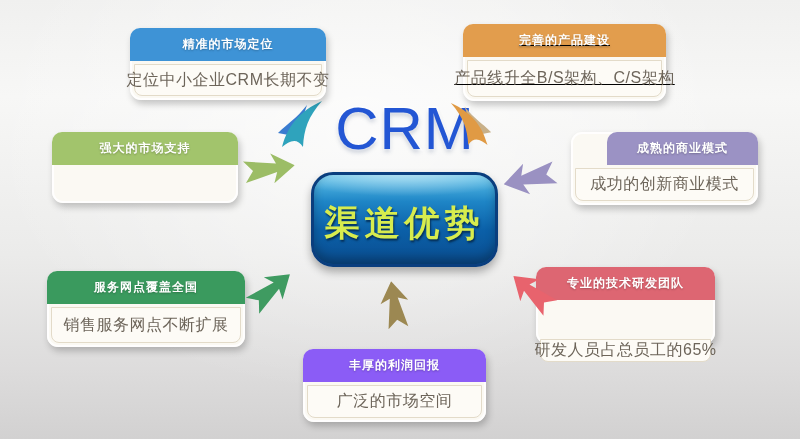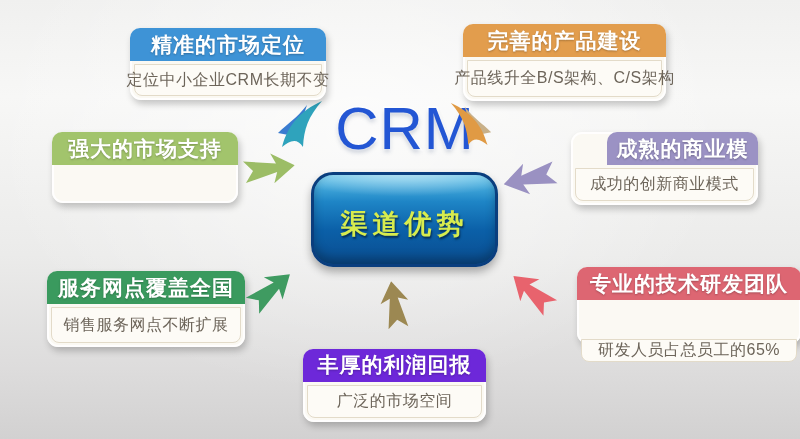--- a/index.html
+++ b/index.html
@@ -11,21 +11,21 @@
       linear-gradient(180deg,#f0f0ef 0%,#f7f7f6 22%,#ebebea 58%,#dddcdc 84%,#d2d1d1 100%);
   }
   
   .card{
     position:absolute;border-radius:11px;background:#fbf9f3;
     box-shadow:2px 4px 7px rgba(0,0,0,.22), inset 0 0 0 2px rgba(255,255,255,.85);
     display:flex;flex-direction:column;
   }
   .card-header{
     height:33px;line-height:33px;border-radius:10px 10px 0 0;
-    text-align:center;color:#fff;font-weight:bold;font-size:21px;letter-spacing:1px;
+    text-align:center;color:#fff;font-weight:bold;font-size:12px;letter-spacing:1px;
     text-shadow:0 1px 2px rgba(0,0,0,.25);
   }
   .card-body{
     flex:1;display:flex;align-items:center;justify-content:center;
     margin:3px 4px 4px;border:1px solid #e3dbc9;border-radius:0 0 8px 8px;
     background:#fdfbf6;
     font-size:16px;color:#6d655a;letter-spacing:.5px;white-space:nowrap;
   }
   
   .crm-logo{
@@ -37,21 +37,21 @@
   .badge{
     position:absolute;left:311px;top:172px;width:187px;height:95px;
     border-radius:22px;border:3px solid #0a3e7e;box-sizing:border-box;
     background:
       radial-gradient(ellipse 130% 60% at 50% -12%, rgba(255,255,255,.75), rgba(255,255,255,0) 60%),
       linear-gradient(180deg,#5fc3ea 0%,#1e85c6 30%,#0b60a8 62%,#0a4d90 100%);
     box-shadow:0 5px 9px rgba(0,0,0,.3), inset 0 -6px 10px rgba(0,0,0,.25);
     display:flex;align-items:center;justify-content:center;
   }
   .badge-text{
-    font-size:27px;font-weight:bold;letter-spacing:5px;margin-top:8px;
+    font-size:35px;font-weight:bold;letter-spacing:5px;margin-top:8px;
     text-shadow:1px 2px 2px rgba(3,38,72,.85);
   }
   .arrow{position:absolute;}
   .swoosh{position:absolute;}
 </style>
 </head>
 <body>
 
 <div class="stage">
 
@@ -69,46 +69,46 @@
 
   <div class="badge">
     <div class="badge-text" style="color: rgb(215, 236, 78);">渠道优势</div>
   </div>
 
   <div class="card" style="left:130px;top:28px;width:196px;height:72px;">
     <div class="card-header" style="background: rgb(62, 147, 214);">精准的市场定位</div>
     <div class="card-body">定位中小企业CRM长期不变</div>
   </div>
 
-  <div class="card" style="left:463px;top:24px;width:203px;height:77px;">
+  <div class="card" style="left:463px;top:24px;width:203px;height:77px;text-decoration:underline;">
     <div class="card-header" style="background: rgb(226, 157, 77);">完善的产品建设</div>
     <div class="card-body">产品线升全B/S架构、C/S架构</div>
   </div>
 
   <div class="card" style="left:52px;top:132px;width:186px;height:71px;gap:16px;">
     <div class="card-header" style="background: rgb(162, 196, 108);">强大的市场支持</div>
   </div>
 
   <div class="card" style="left:571px;top:132px;width:187px;height:73px;">
     <div class="card-header" style="background: rgb(155, 146, 196); margin-left: 36px;">成熟的商业模式</div>
     <div class="card-body">成功的创新商业模式</div>
   </div>
 
   <div class="card" style="left:47px;top:271px;width:198px;height:76px;">
     <div class="card-header" style="background: rgb(58, 154, 94);">服务网点覆盖全国</div>
     <div class="card-body">销售服务网点不断扩展</div>
   </div>
 
-  <div class="card" style="left:577px;top:267px;width:224px;height:77px;gap:36px;">
+  <div class="card" style="left:536px;top:267px;width:179px;height:77px;gap:36px;">
     <div class="card-header" style="background: rgb(221, 102, 114);">专业的技术研发团队</div>
     <div class="card-body">研发人员占总员工的65%</div>
   </div>
 
   <div class="card" style="left:303px;top:349px;width:183px;height:73px;">
-    <div class="card-header" style="background: #6d28d9; font-family: Liberation Serif, serif;">丰厚的利润回报</div>
+    <div class="card-header" style="background: #8b5cf6; font-family: Liberation Serif, serif;">丰厚的利润回报</div>
     <div class="card-body">广泛的市场空间</div>
   </div>
 
   <svg class="arrow" style="left:241px;top:150px;transform:rotate(-8deg);" width="54" height="38" viewBox="0 0 100 64">
     <polygon points="100,32 58,4 66,24 6,12 22,32 6,52 66,40 58,60" style="fill: rgb(156, 189, 102);"></polygon>
   </svg>
 
   <svg class="arrow" style="left:503px;top:158px;transform:rotate(167deg);" width="56" height="40" viewBox="0 0 100 64">
     <polygon points="100,32 58,4 66,24 6,12 22,32 6,52 66,40 58,60" style="fill: rgb(154, 145, 194);"></polygon>
   </svg>

